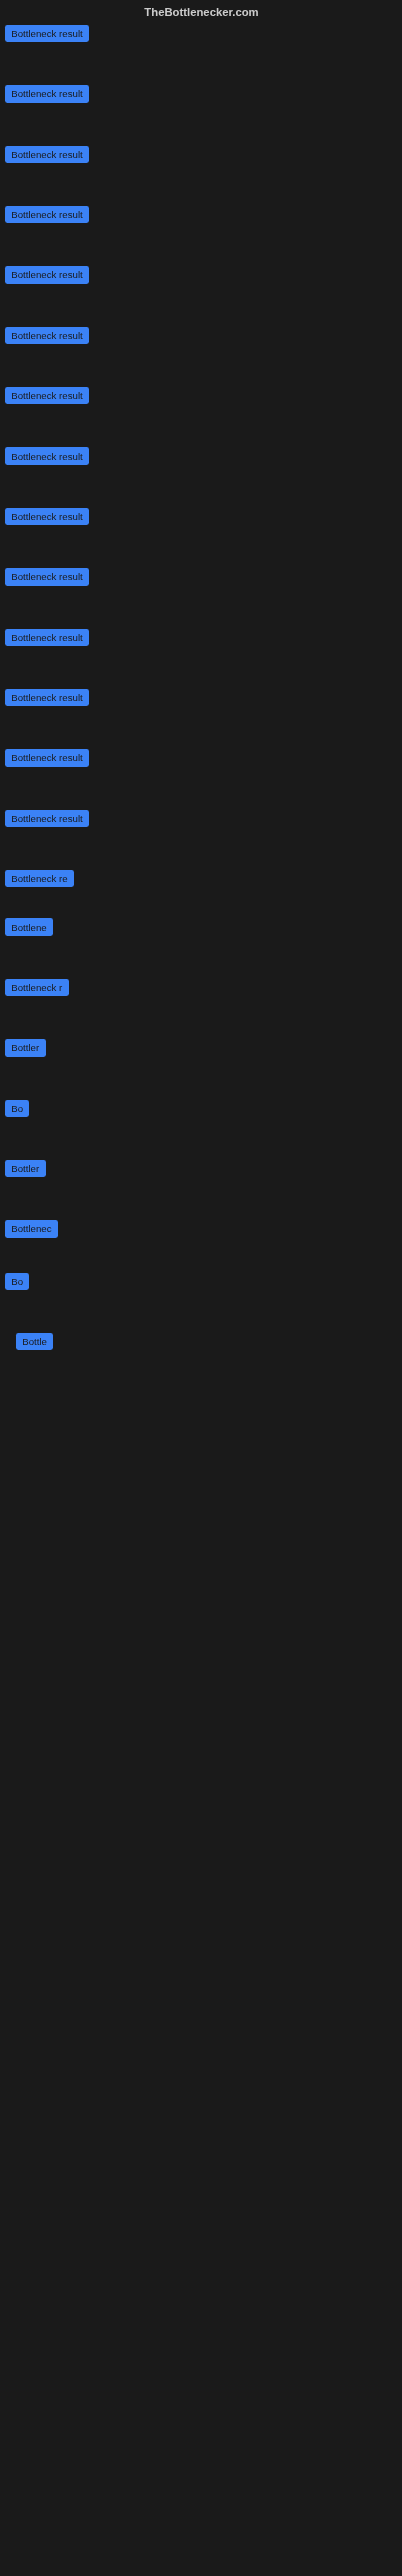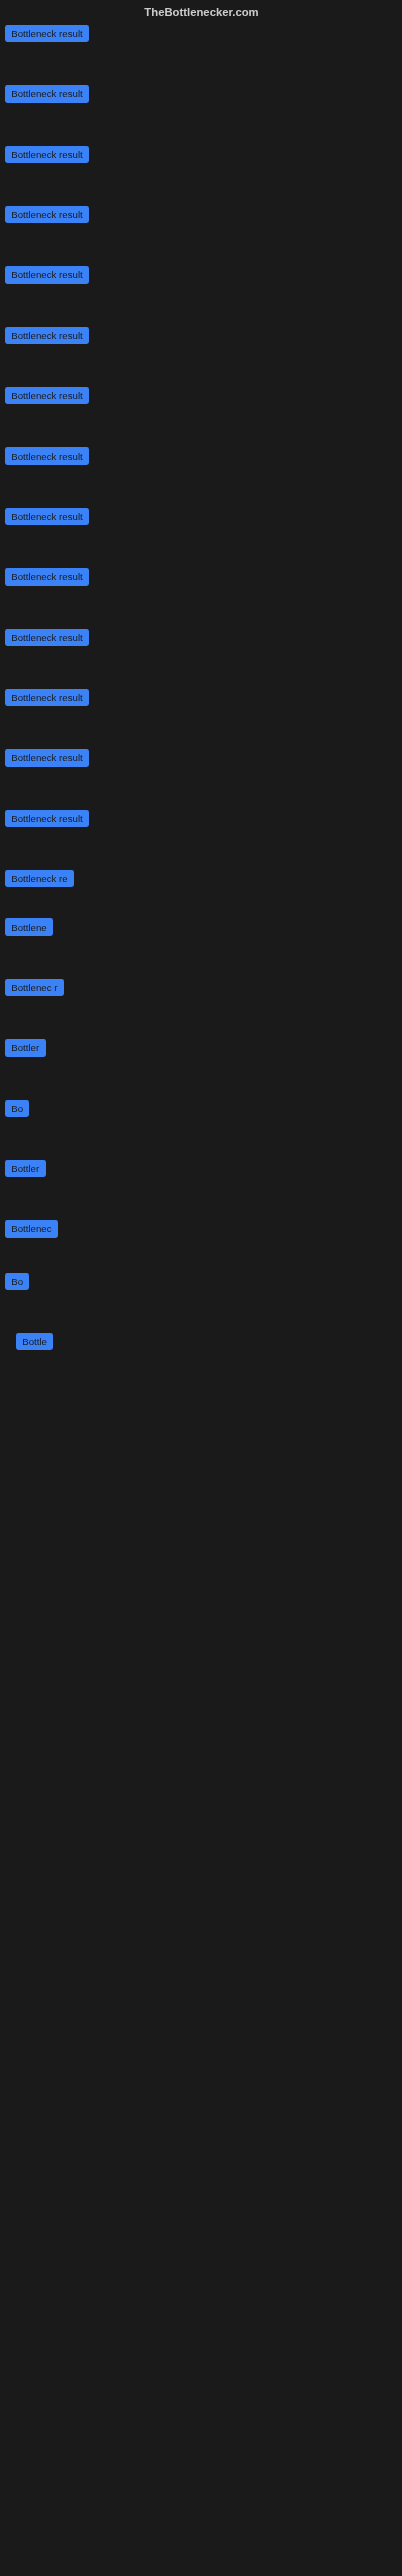--- a/index.html
+++ b/index.html
@@ -56,21 +56,21 @@
       <div class="badge-row" style="margin-bottom: 40px;"><span class="bottleneck-badge" style="max-width: 105px;">Bottleneck result</span></div>
       <div class="badge-row" style="margin-bottom: 40px;"><span class="bottleneck-badge" style="max-width: 105px;">Bottleneck result</span></div>
       <div class="badge-row" style="margin-bottom: 40px;"><span class="bottleneck-badge" style="max-width: 105px;">Bottleneck result</span></div>
       <div class="badge-row" style="margin-bottom: 40px;"><span class="bottleneck-badge" style="max-width: 105px;">Bottleneck result</span></div>
       <div class="badge-row" style="margin-bottom: 40px;"><span class="bottleneck-badge" style="max-width: 105px;">Bottleneck result</span></div>
       <div class="badge-row" style="margin-bottom: 40px;"><span class="bottleneck-badge" style="max-width: 105px;">Bottleneck result</span></div>
       <div class="badge-row" style="margin-bottom: 40px;"><span class="bottleneck-badge" style="max-width: 105px;">Bottleneck result</span></div>
       <div class="badge-row" style="margin-bottom: 40px;"><span class="bottleneck-badge" style="max-width: 97px;">Bottleneck result</span></div>
       <div class="badge-row" style="margin-bottom: 28px;"><span class="bottleneck-badge" style="max-width: 81px;">Bottleneck re</span></div>
       <div class="badge-row" style="margin-bottom: 40px;"><span class="bottleneck-badge" style="max-width: 64px;">Bottlene</span></div>
-      <div class="badge-row" style="margin-bottom: 40px;"><span class="bottleneck-badge" style="max-width: 76px;">Bottlenec r</span></div>
+      <div class="badge-row" style="margin-bottom: 40px;"><span class="bottleneck-badge" style="max-width: 76px;">Bottleneck r</span></div>
       <div class="badge-row" style="margin-bottom: 40px;"><span class="bottleneck-badge" style="max-width: 58px;">Bottler</span></div>
       <div class="badge-row" style="margin-bottom: 40px;"><span class="bottleneck-badge" style="max-width: 26px;">Bo</span></div>
       <div class="badge-row" style="margin-bottom: 40px;"><span class="bottleneck-badge" style="max-width: 58px;">Bottler</span></div>
       <div class="badge-row" style="margin-bottom: 32px;"><span class="bottleneck-badge" style="max-width: 68px;">Bottlenec</span></div>
       <div class="badge-row" style="margin-bottom: 40px;"><span class="bottleneck-badge" style="max-width: 26px;">Bo</span></div>
       <div class="badge-row" style=" padding-left: 11px;"><span class="bottleneck-badge" style="max-width: 47px;">Bottle</span></div>
     </div>
 </div>
 
 

